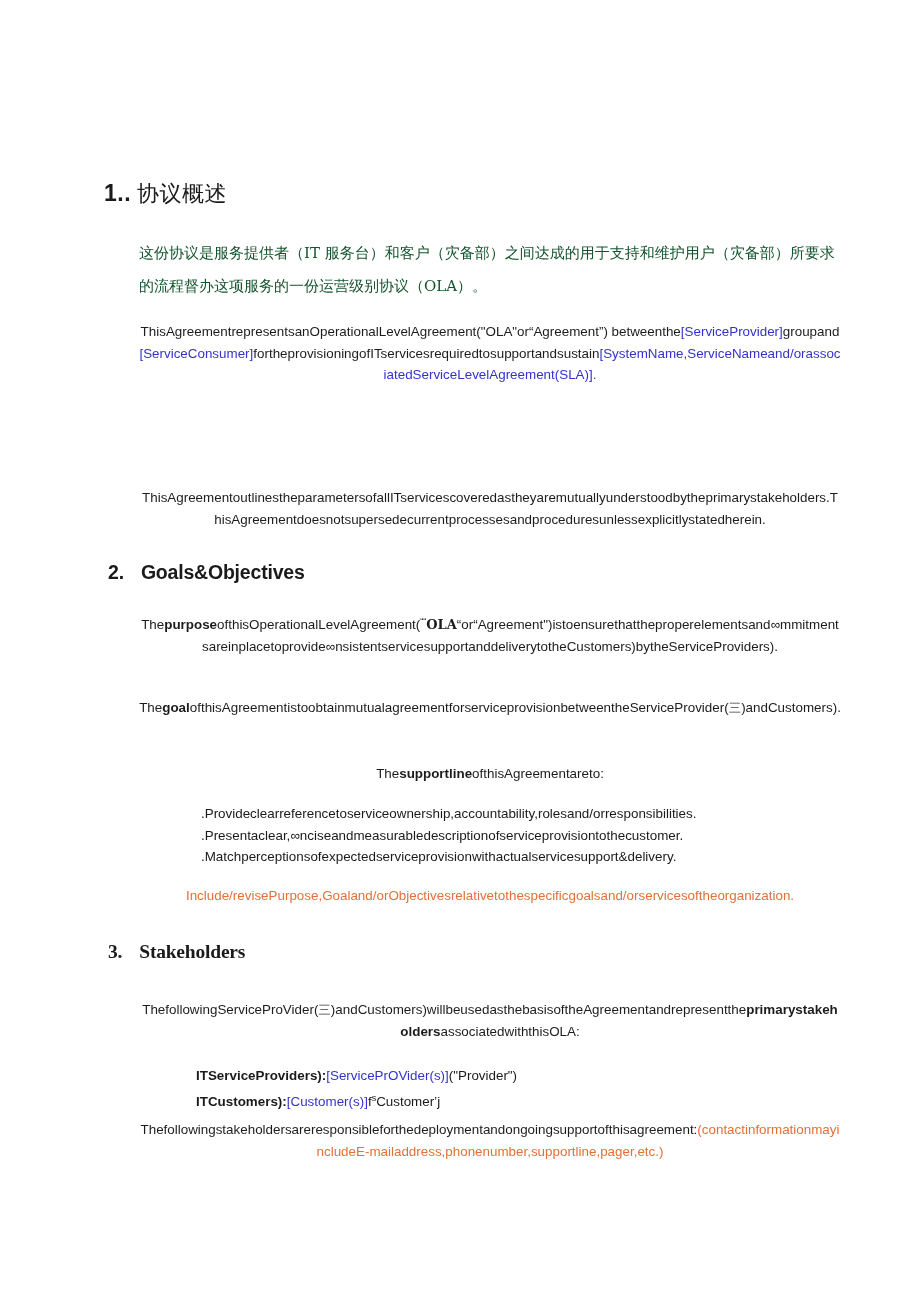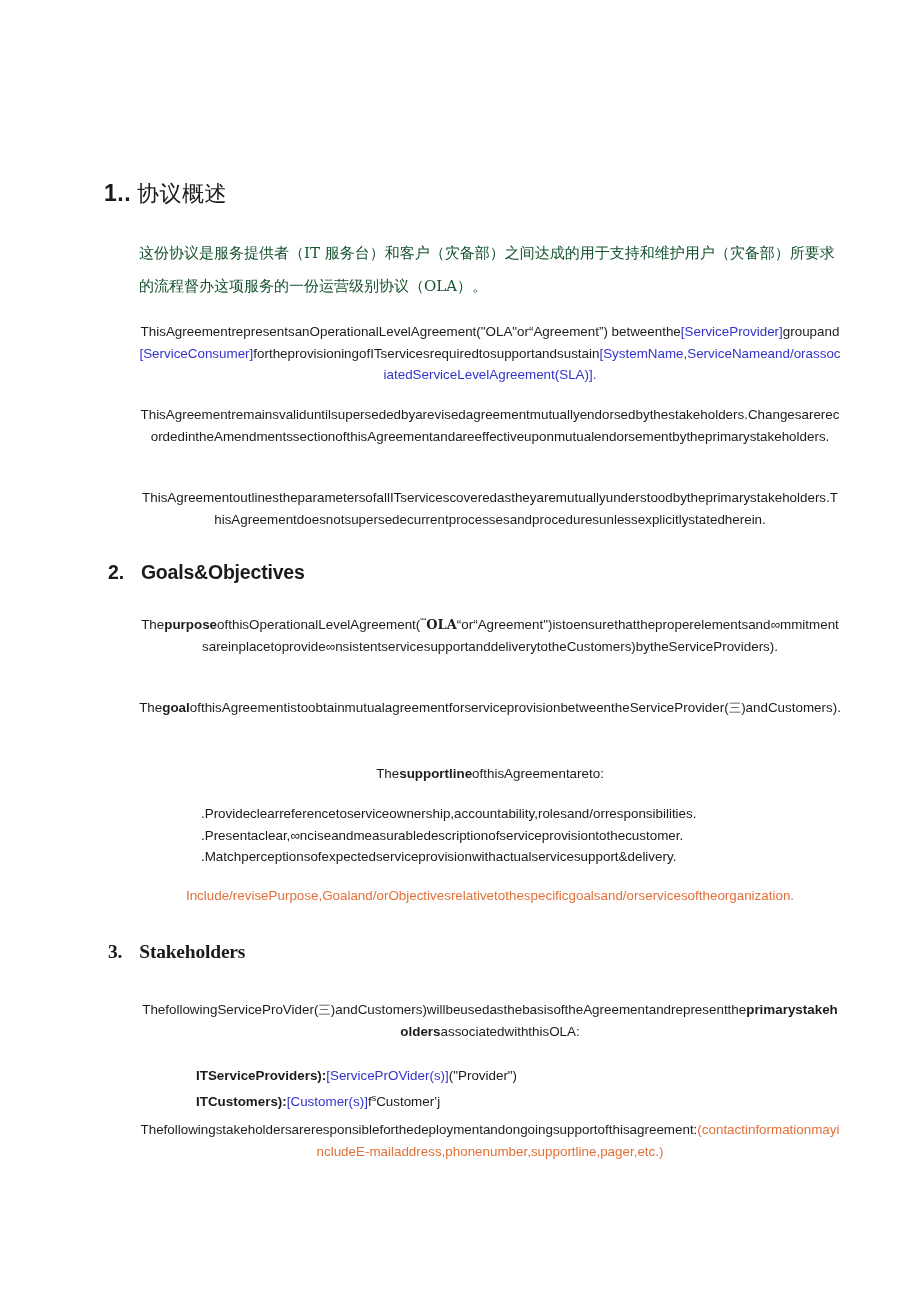--- a/index.html
+++ b/index.html
@@ -118,21 +118,20 @@
   <div class="h1-cn">
     <span class="num">1..</span><span class="cn">协议概述</span>
   </div>
 
   <div class="cn-para" style="top:237px;">这份协议是服务提供者（IT 服务台）和客户（灾备部）之间达成的用于支持和维护用户（灾备部）所要求的流程督办这项服务的一份运营级别协议（OLA）。</div>
 
   <div class="block" style="top:321px;">
     <span>ThisAgreementrepresentsanOperationalLevelAgreement("OLA"or“Agreement”) betweenthe</span><span class="blue">[ServiceProvider]</span><span>groupand</span><span class="blue">[ServiceConsumer]</span><span>fortheprovisioningofITservicesrequiredtosupportandsustain</span><span class="blue">[SystemName,ServiceNameand/orassociatedServiceLevelAgreement(SLA)]</span><span class="blue">.</span>
   </div>
 
-  <div class="block" style="top:404px;">ThisAgreementremainsvaliduntilsupersededbyarevisedagreementmutuallyendorsedbythestakeholders.ChangesarerecordedintheAmendmentssectionofthisAgreementandareeffectiveuponmutualendorsementbytheprimarystakeholders.</div>
 
   <div class="block" style="top:487px;">ThisAgreementoutlinestheparametersofallITservicescoveredastheyaremutuallyunderstoodbytheprimarystakeholders.ThisAgreementdoesnotsupersedecurrentprocessesandproceduresunlessexplicitlystatedherein.</div>
 
   <div class="h2" id="goals-heading">
     <span class="num">2.</span><span>Goals&amp;Objectives</span>
   </div>
 
   <div class="block" style="top:614px;">
     <span>The</span><b>purpose</b><span>ofthisOperationalLevelAgreement(</span><span class="sup">““</span><span class="serif-ola">OLA</span><span>“or“Agreement")istoensurethattheproperelementsand</span><span>∞</span><span>mmitmentsareinplacetoprovide</span><span>∞</span><span>nsistentservicesupportanddeliverytotheCustomers)bytheServiceProviders).</span>
   </div>

